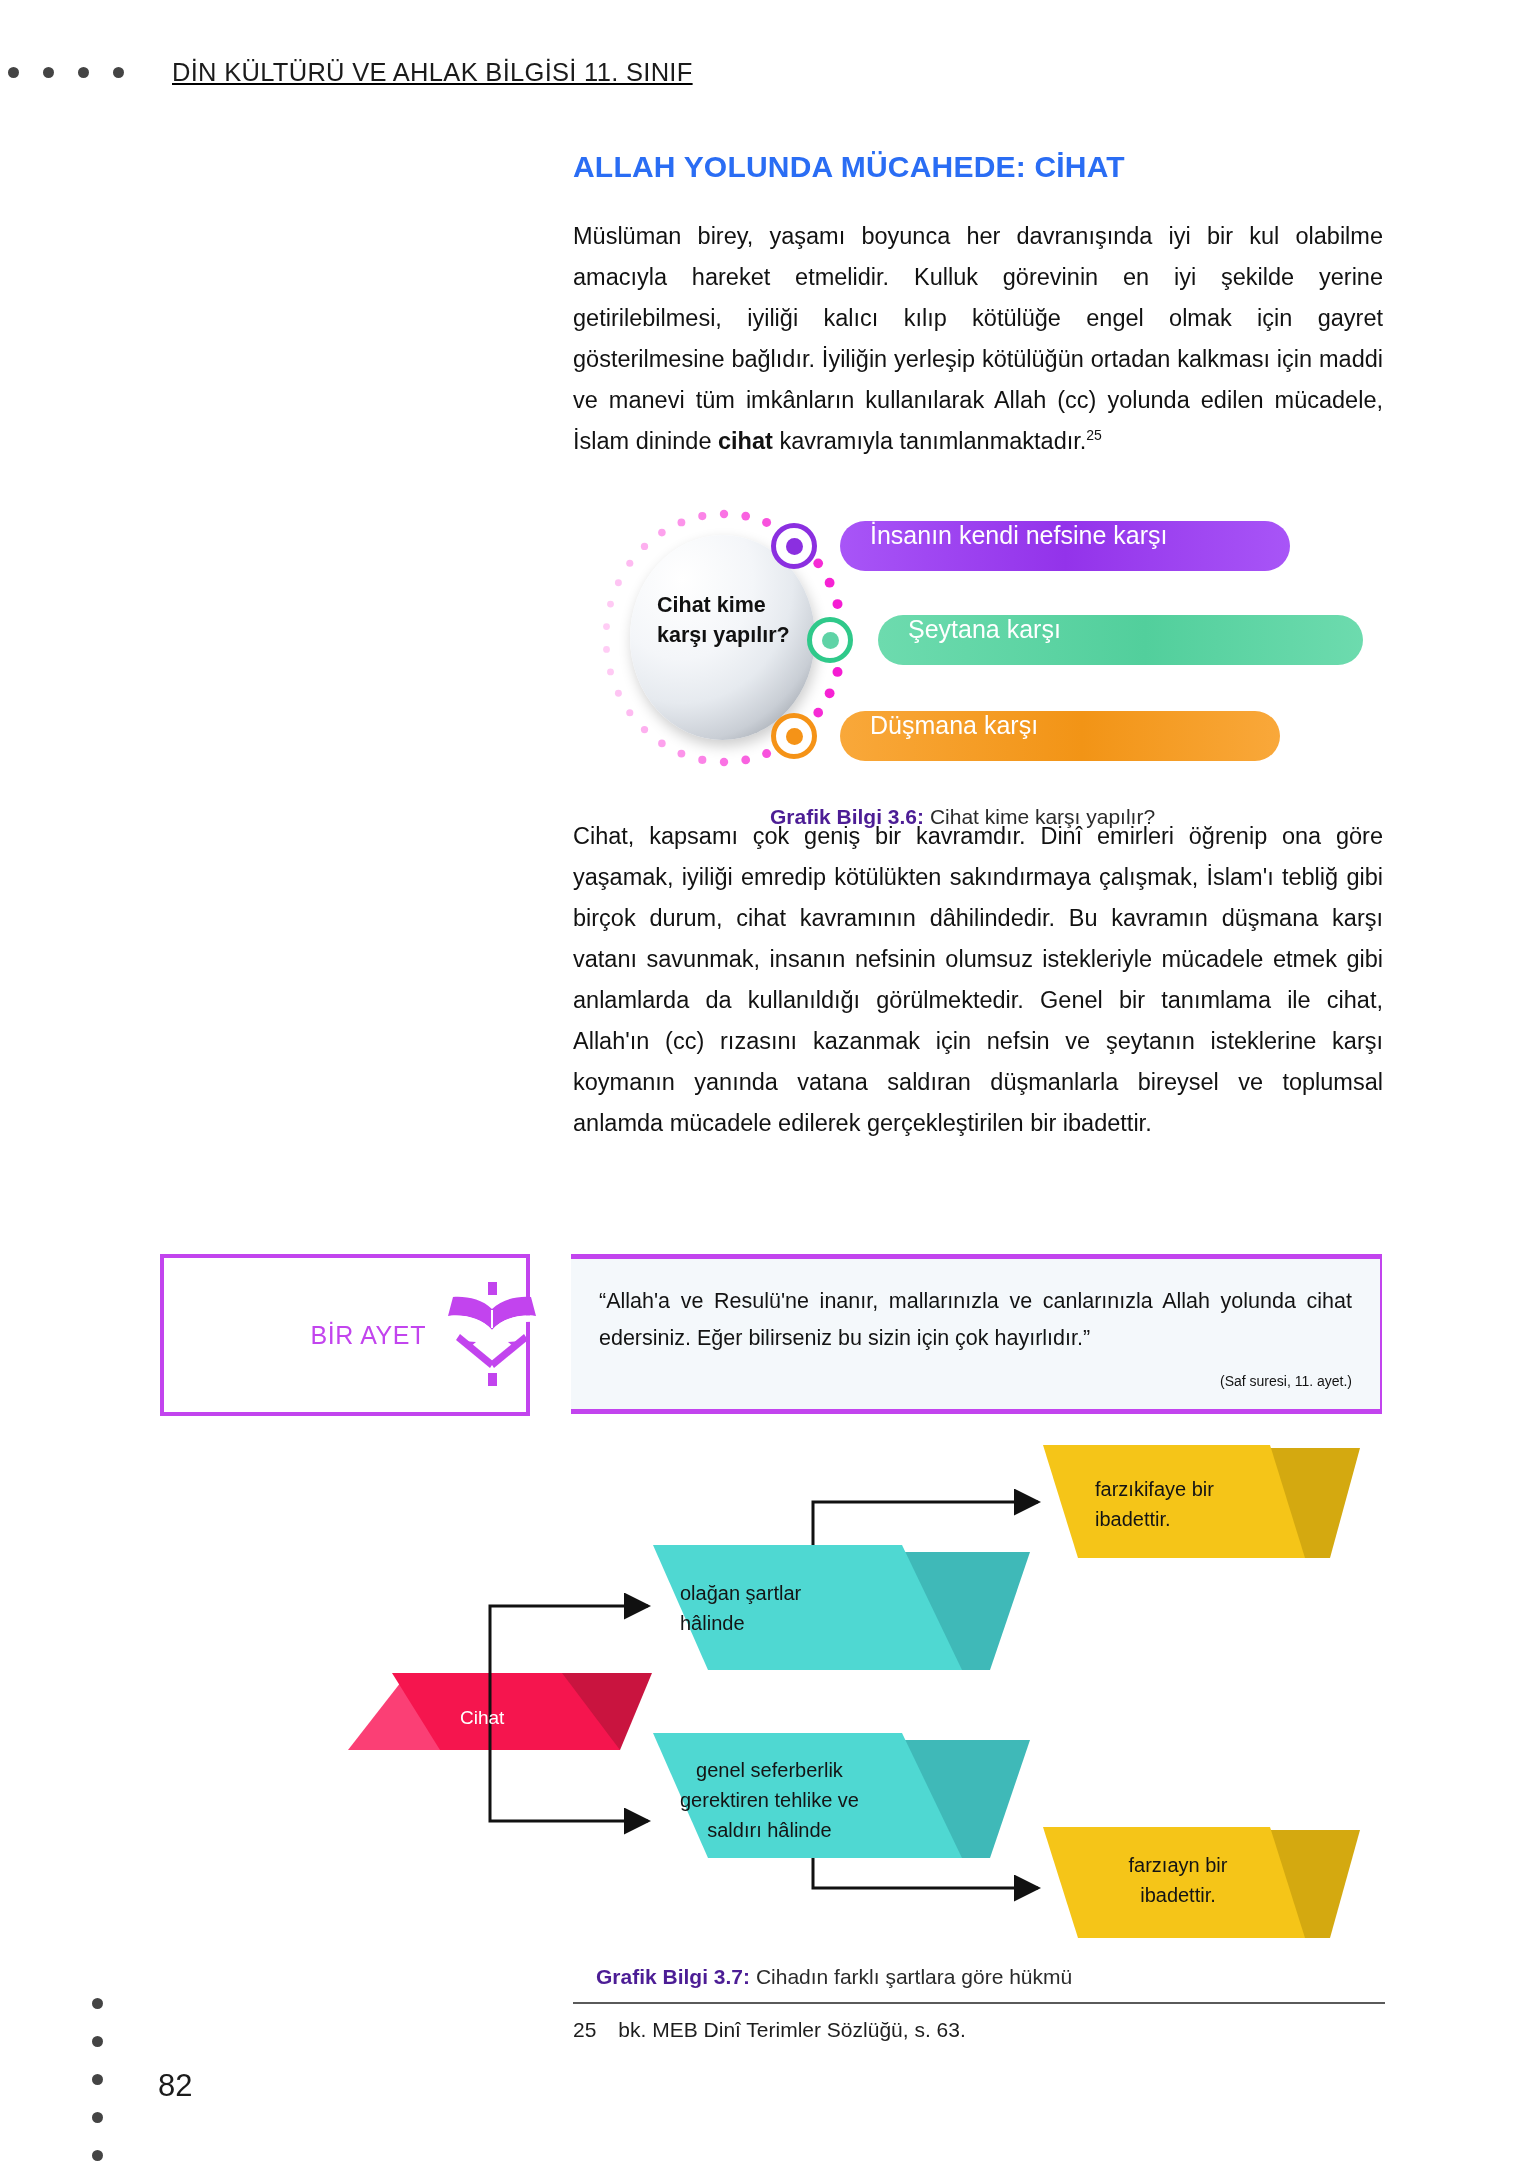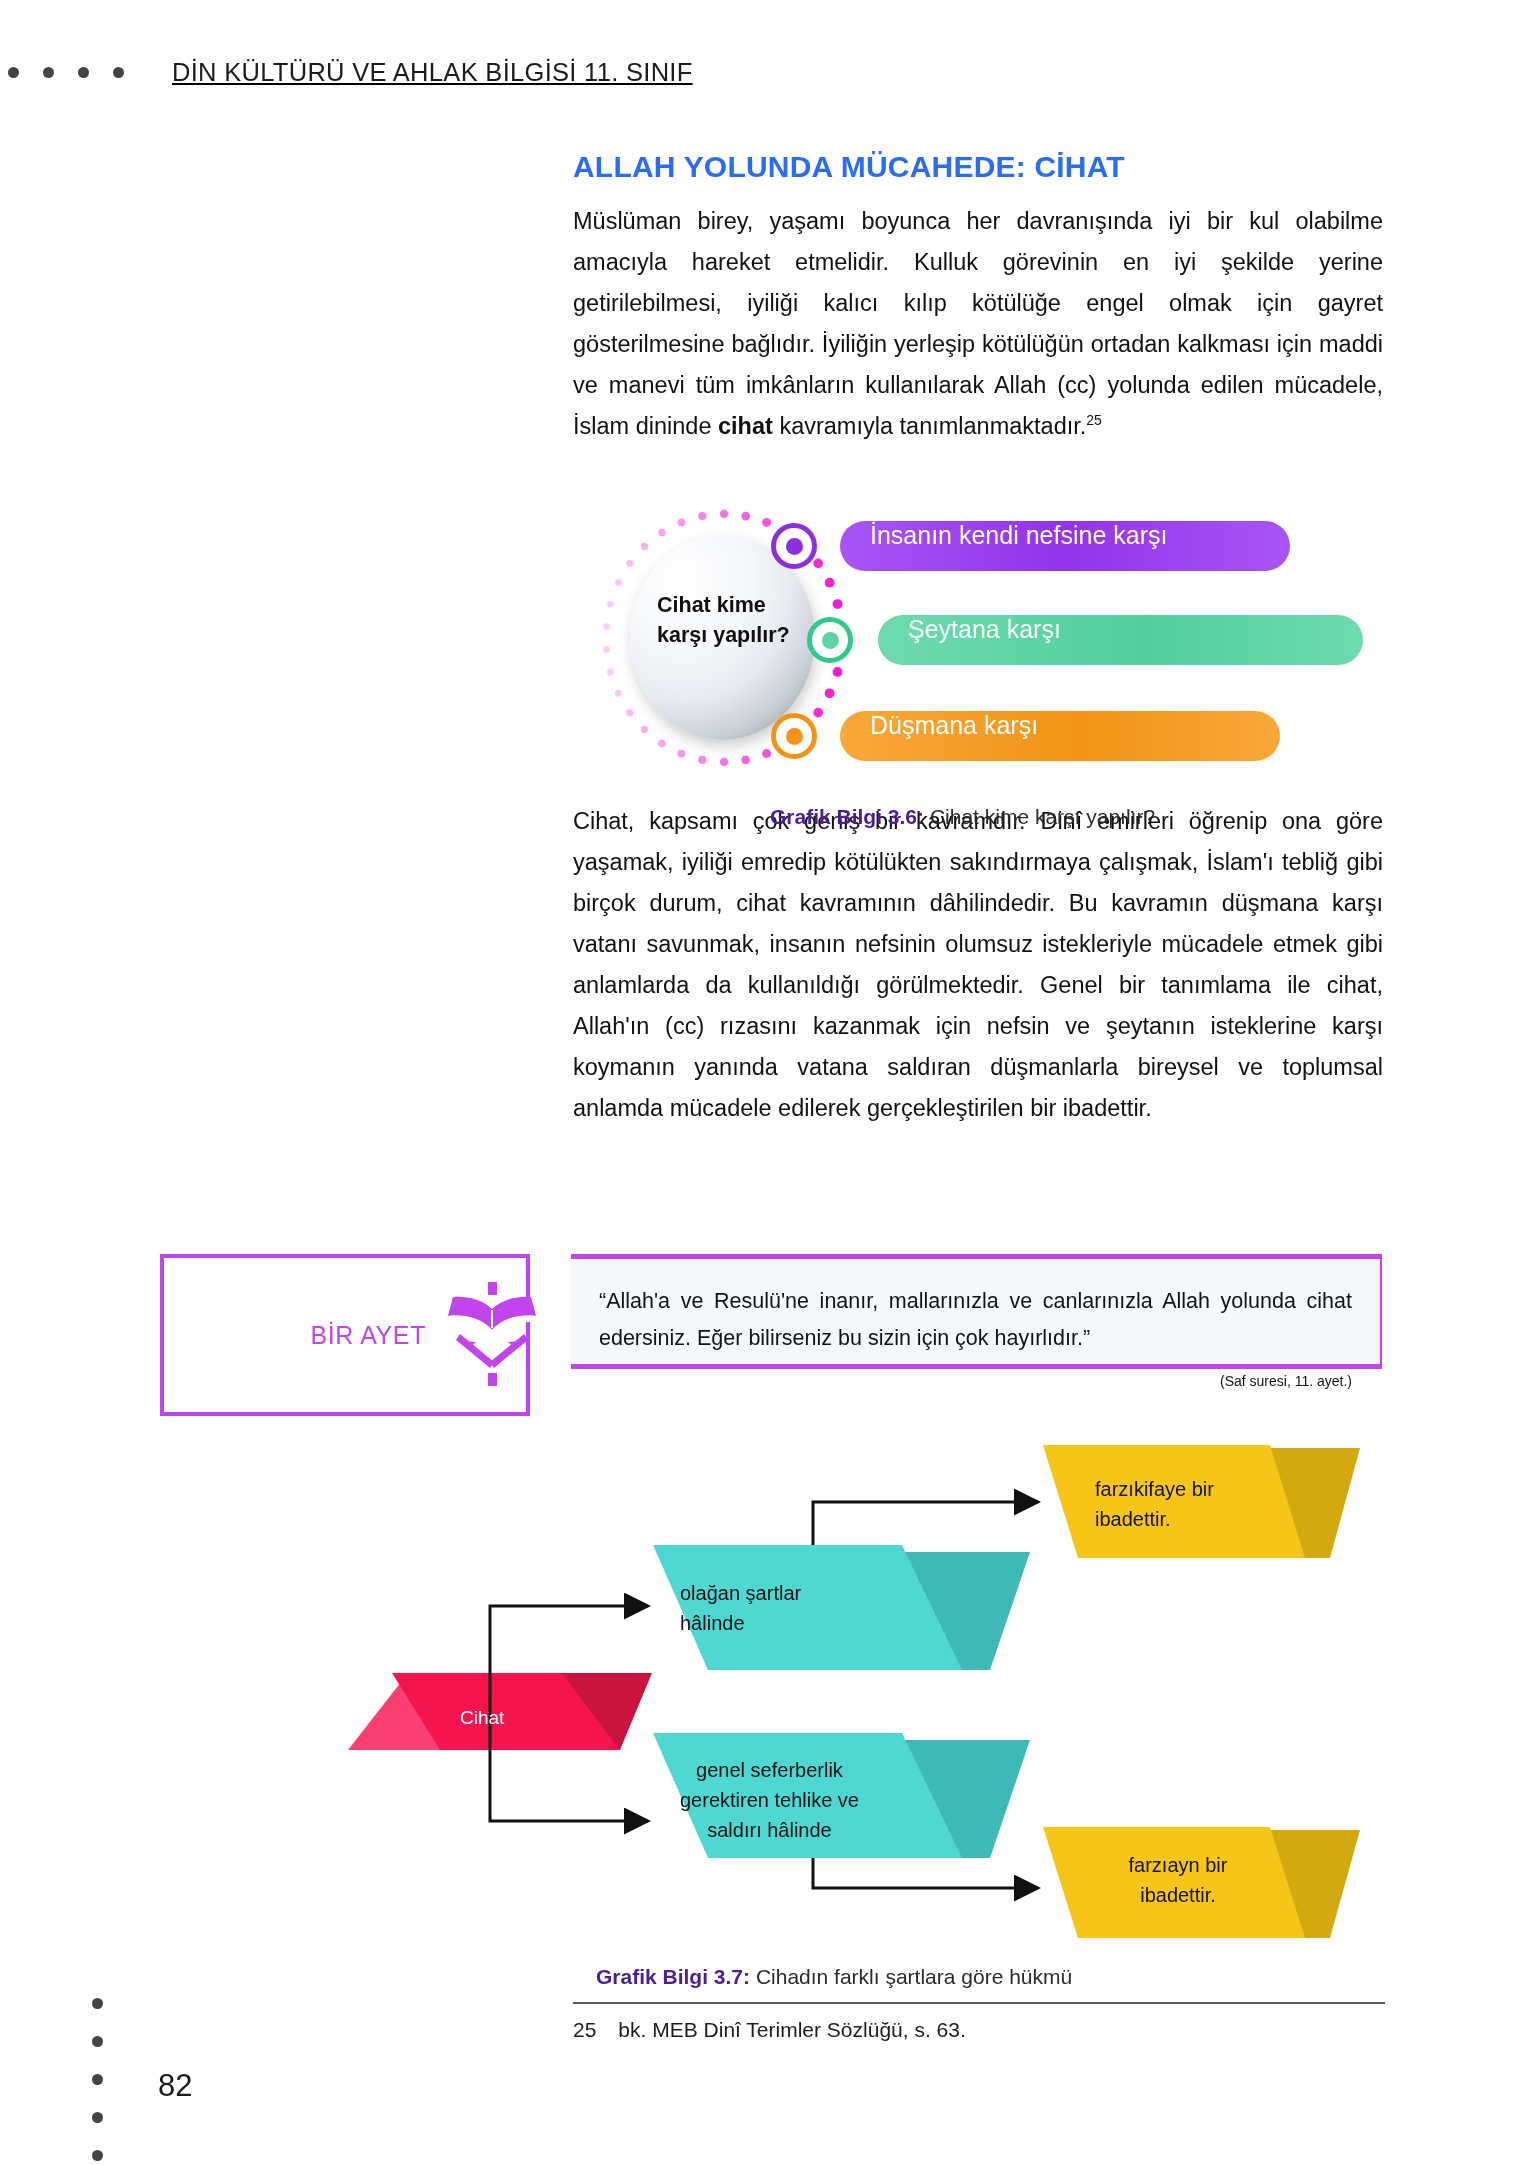--- a/index.html
+++ b/index.html
@@ -42,21 +42,21 @@
     position: absolute;
     left: 573px; top: 150px;
     width: 810px;
   }
 
   #section-title {
     color: #2a6df4;
     font-size: 30px;
     font-weight: 700;
     letter-spacing: .2px;
-    margin-bottom: 17px;
+    margin-bottom: 32px;
     white-space: nowrap;
   }
 
   .body-par {
     font-size: 23.5px;
     line-height: 41px;
     color: #121212;
     text-align: justify;
     text-justify: inter-word;
   }
@@ -173,21 +173,21 @@
   }
   #book-icon {
     position: absolute;
     left: 278px; top: 28px;
     width: 108px; height: 104px;
     z-index: 3;
   }
   #verse-right {
     position: absolute;
     left: 411px; top: 0;
-    width: 811px; height: 115px;
+    width: 811px; height: 160px;
     background: #f4f8fb;
     border-top: 5px solid #c244ee;
     border-bottom: 5px solid #c244ee;
     border-right: 2px solid #c244ee;
     padding: 24px 28px 0 28px;
   }
   #verse-text {
     font-size: 21.5px;
     line-height: 37px;
     color: #131313;

